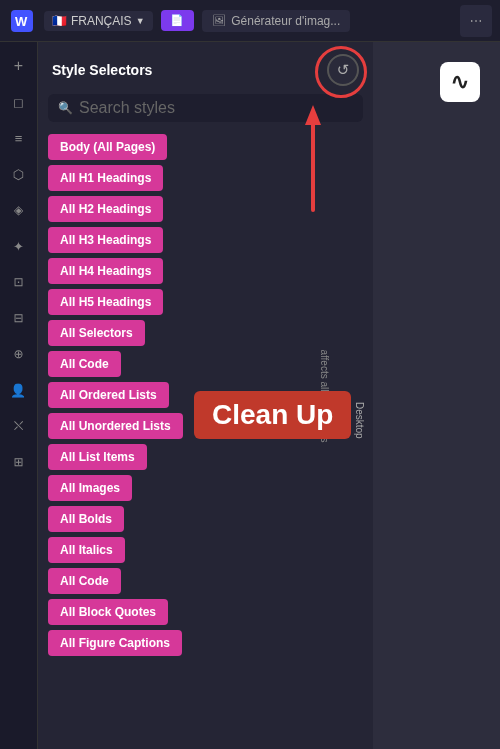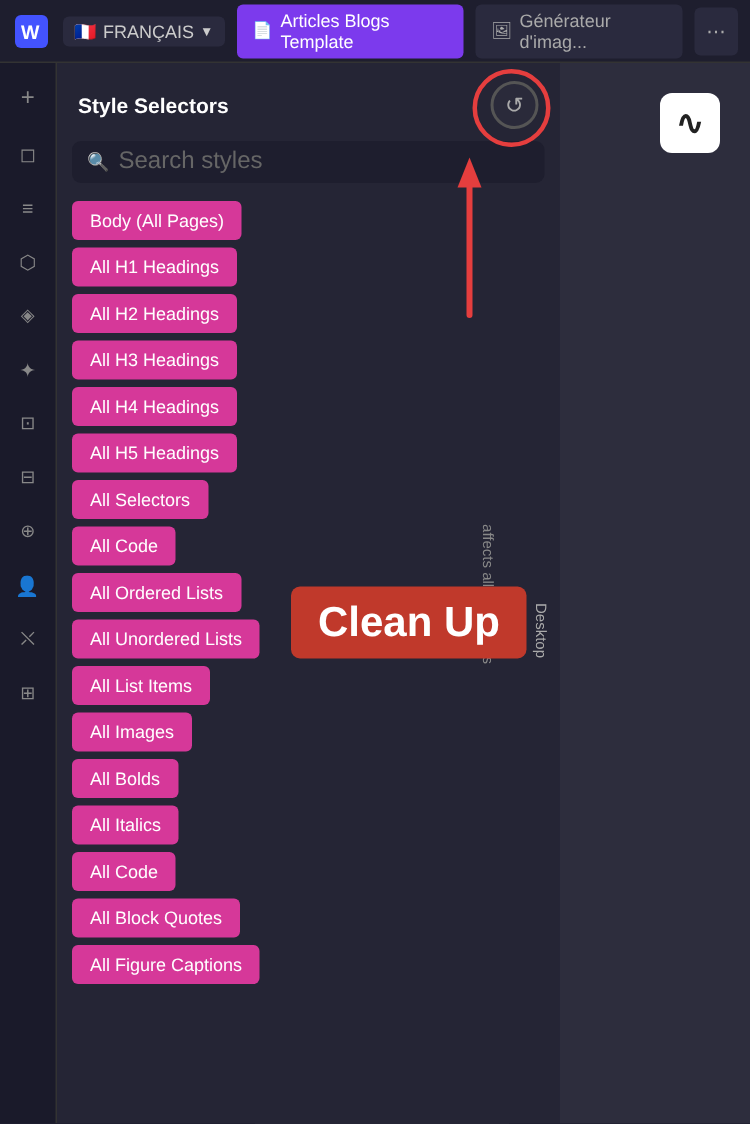--- a/index.html
+++ b/index.html
@@ -193,21 +193,21 @@
     .styles-list::-webkit-scrollbar { width: 4px; }
     .styles-list::-webkit-scrollbar-track { background: #1e1e2e; }
     .styles-list::-webkit-scrollbar-thumb { background: #555; border-radius: 2px; }
 
     .style-tag {
       background: #d63899;
       color: #fff;
       border-radius: 4px;
       padding: 6px 12px;
       font-size: 12px;
-      font-weight: 400;
+      font-weight: 700;
       cursor: pointer;
       display: inline-flex;
       align-items: center;
       width: fit-content;
     }
 
     
     .cleanup-box {
       position: absolute;
       bottom: 310px;
@@ -272,21 +272,20 @@
   </div>
 
   <div class="topbar-lang">
     <span>🇫🇷</span>
     <span>FRANÇAIS</span>
     <span style="font-size:9px">▼</span>
   </div>
 
   <div class="tab-active">
     <span style="font-size:11px">📄</span>
-    <span>Articles Blogs Template</span>
   </div>
 
   <div class="tab-inactive">
     <span style="font-size:11px">🖼</span>
     <span>Générateur d'imag...</span>
   </div>
 
   <div class="topbar-right">
     <span style="color:#aaa; font-size:13px">⋯</span>
   </div>

